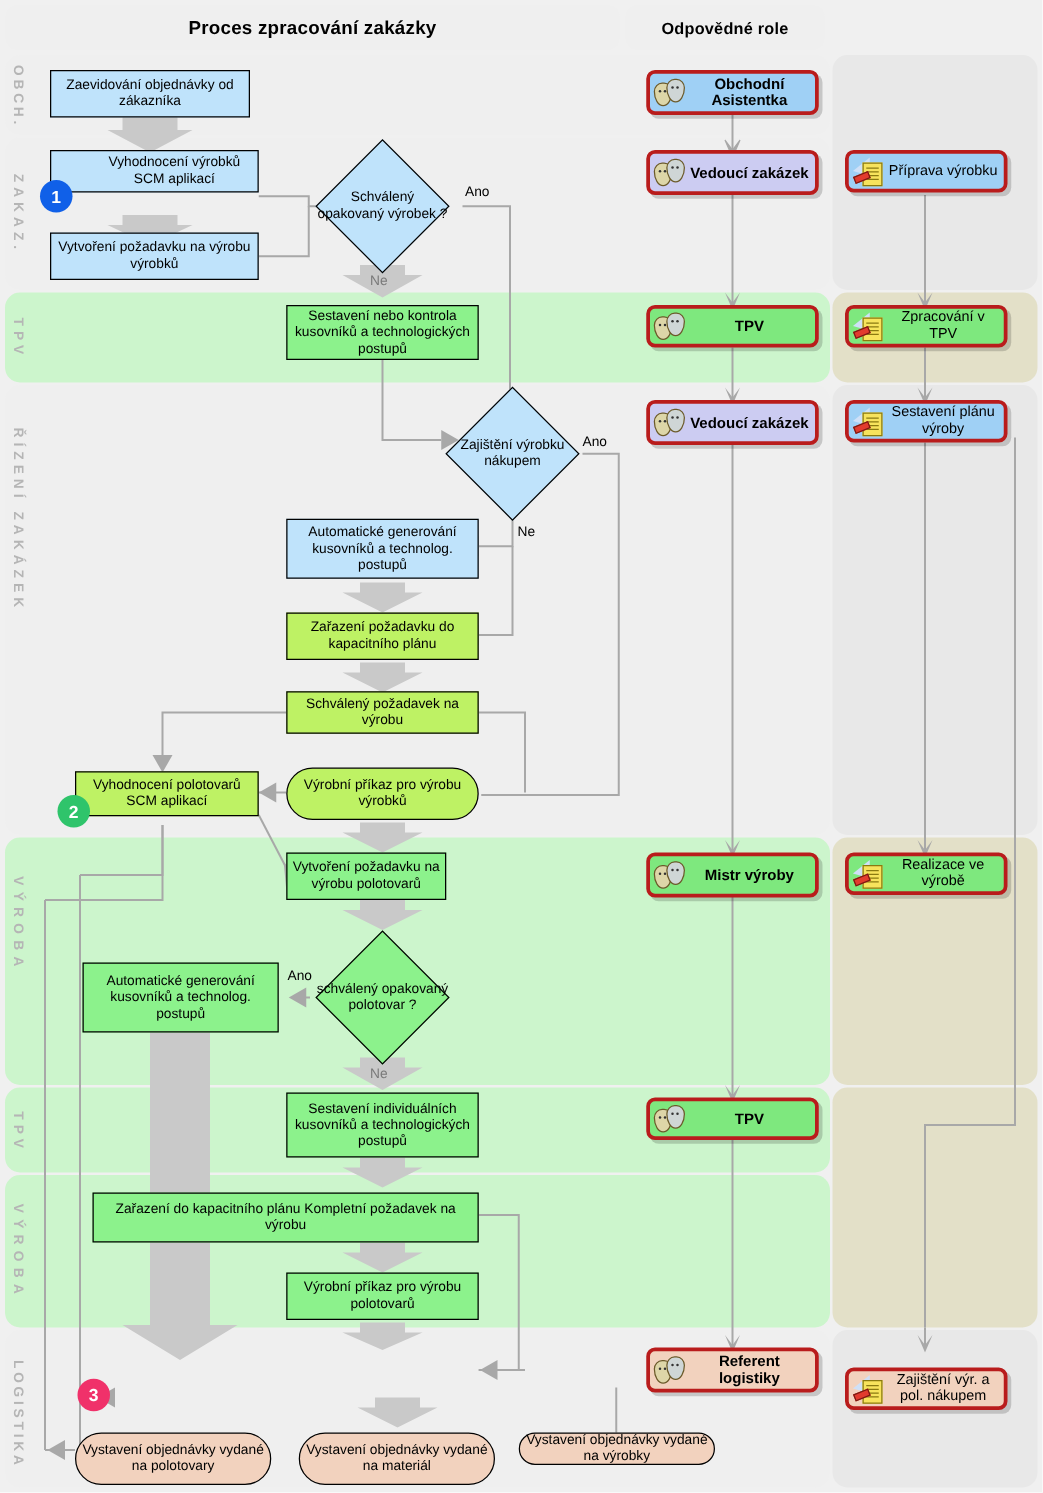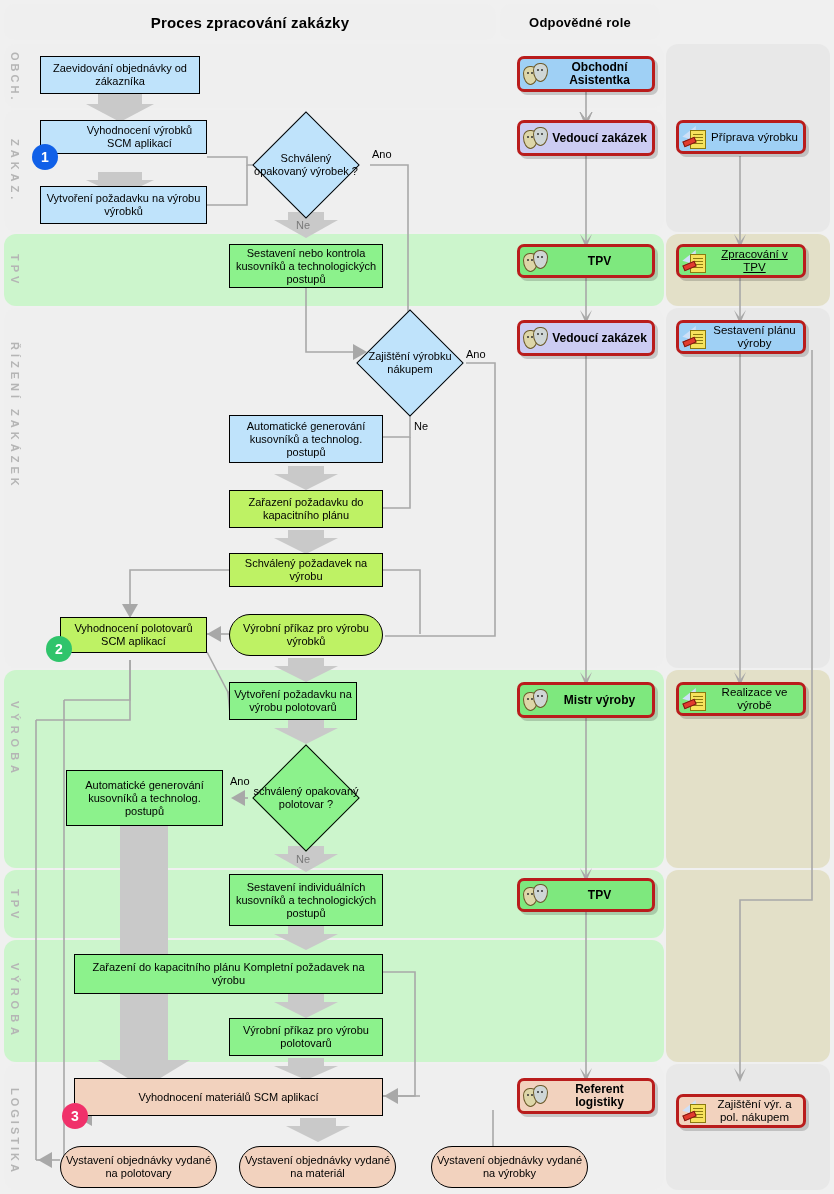--- a/index.html
+++ b/index.html
@@ -314,31 +314,28 @@
 
   <div class="node n-green" style="left:229px;top:874px;width:154px;height:52px;">
       <span>Sestavení individuálních kusovníků a technologických postupů</span>
     </div>
   <div class="node n-green" style="left:74px;top:954px;width:309px;height:40px;">
       <span>Zařazení do kapacitního plánu Kompletní požadavek na výrobu</span>
     </div>
   <div class="node n-green" style="left:229px;top:1018px;width:154px;height:38px;">
       <span>Výrobní příkaz pro výrobu polotovarů</span>
     </div>
-  <div class="node n-peach" style="left:74px;top:1078px;width:309px;height:38px;">
-      <span>Vyhodnocení materiálů SCM aplikací</span>
-    </div>
 
   <div class="node n-peach term" style="left:60px;top:1146px;width:157px;height:42px;">
       <span>Vystavení objednávky vydané na polotovary</span>
     </div>
   <div class="node n-peach term" style="left:239px;top:1146px;width:157px;height:42px;">
       <span>Vystavení objednávky vydané na materiál</span>
     </div>
-  <div class="node n-peach term" style="left:415px;top:1146px;width:157px;height:42px;margin-left:16px;">
+  <div class="node n-peach term" style="left:415px;top:1146px;width:157px;height:26px;">
       <span>Vystavení objednávky vydané na výrobky</span>
     </div>
 
   <div class="elabel" style="left:372px;top:148px;"><span>Ano</span></div>
   <div class="elabel grey" style="left:296px;top:219px;"><span>Ne</span></div>
   <div class="elabel" style="left:466px;top:348px;"><span>Ano</span></div>
   <div class="elabel" style="left:414px;top:420px;"><span>Ne</span></div>
   <div class="elabel" style="left:230px;top:775px;"><span>Ano</span></div>
   <div class="elabel grey" style="left:296px;top:853px;"><span>Ne</span></div>
 
@@ -424,21 +421,21 @@
             <i style="top:3px"></i>
             <i style="top:6px"></i>
             <i style="top:9px"></i>
             <i style="top:12px"></i>
           </span>
           <span class="pen"></span>
         </span>
       </span>
     <span class="ctxt">Příprava výrobku</span>
     </div>
-  <div class="card doc c-green" style="left:676px;top:244px;width:130px;height:34px;text-decoration:underline;">
+  <div class="card doc c-green" style="left:676px;top:244px;width:130px;height:34px;">
     <span class="cicon">
         <span class="docico">
           <span class="tri"></span>
           <span class="pg">
             <i style="top:3px"></i>
             <i style="top:6px"></i>
             <i style="top:9px"></i>
             <i style="top:12px"></i>
           </span>
           <span class="pen"></span>

